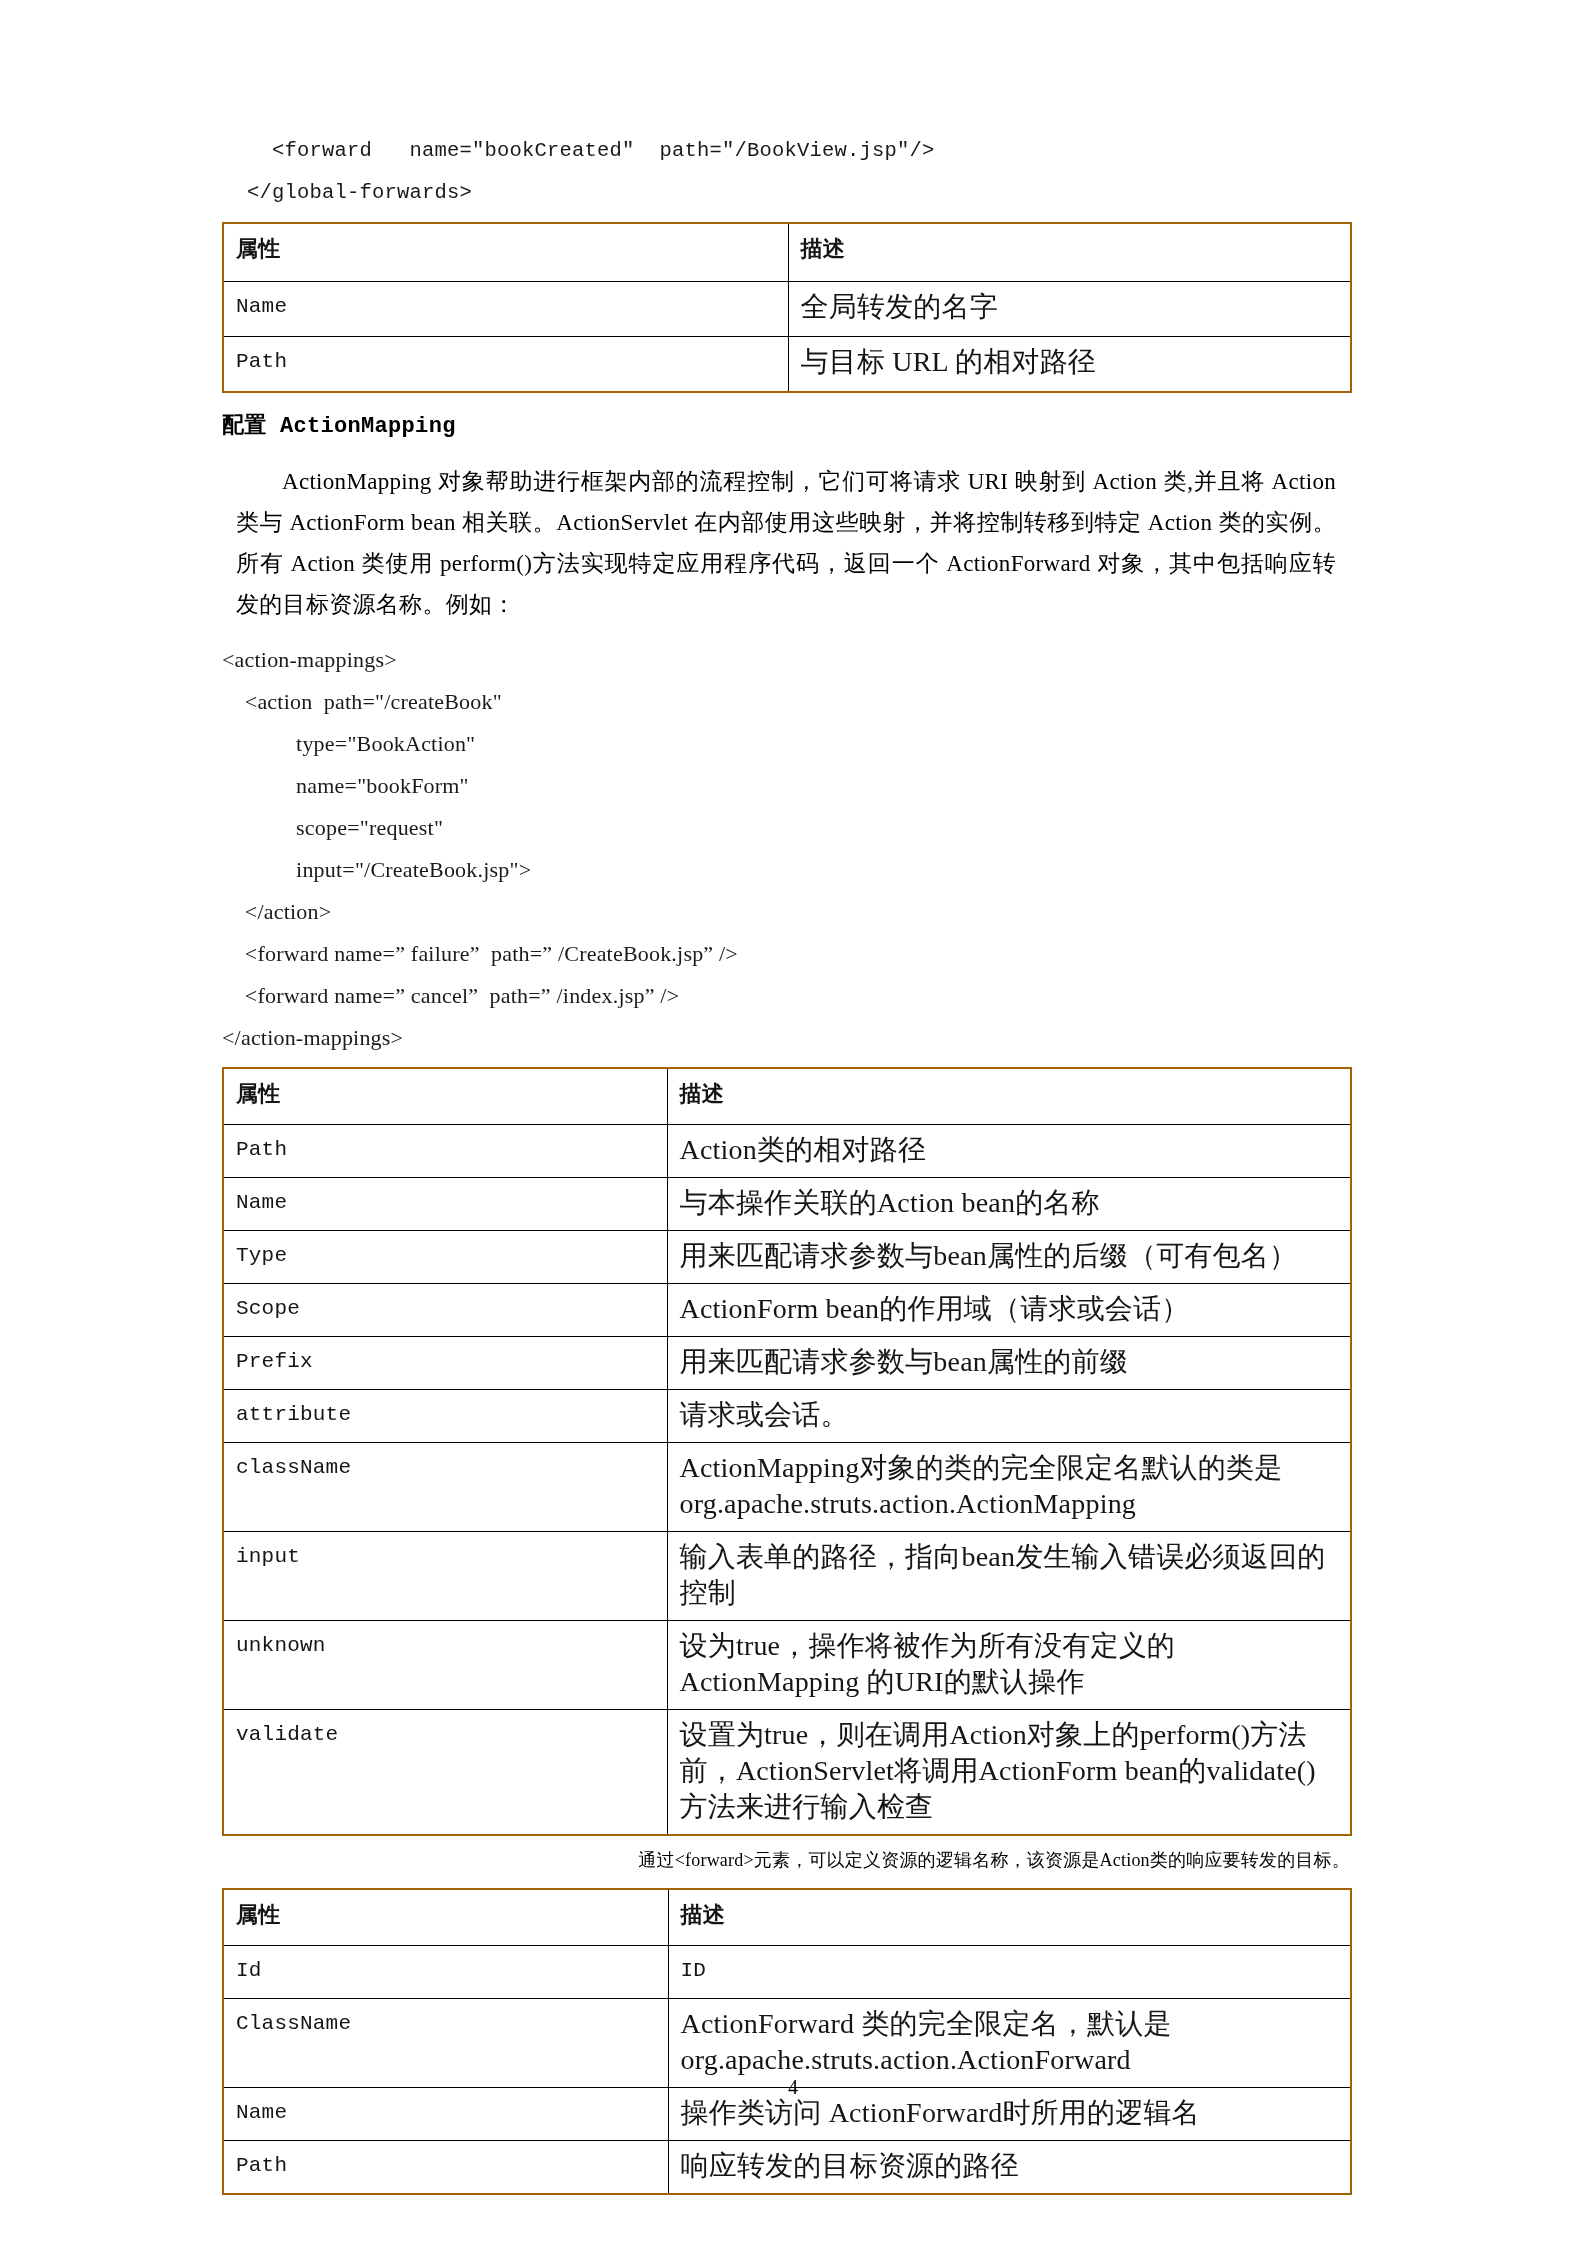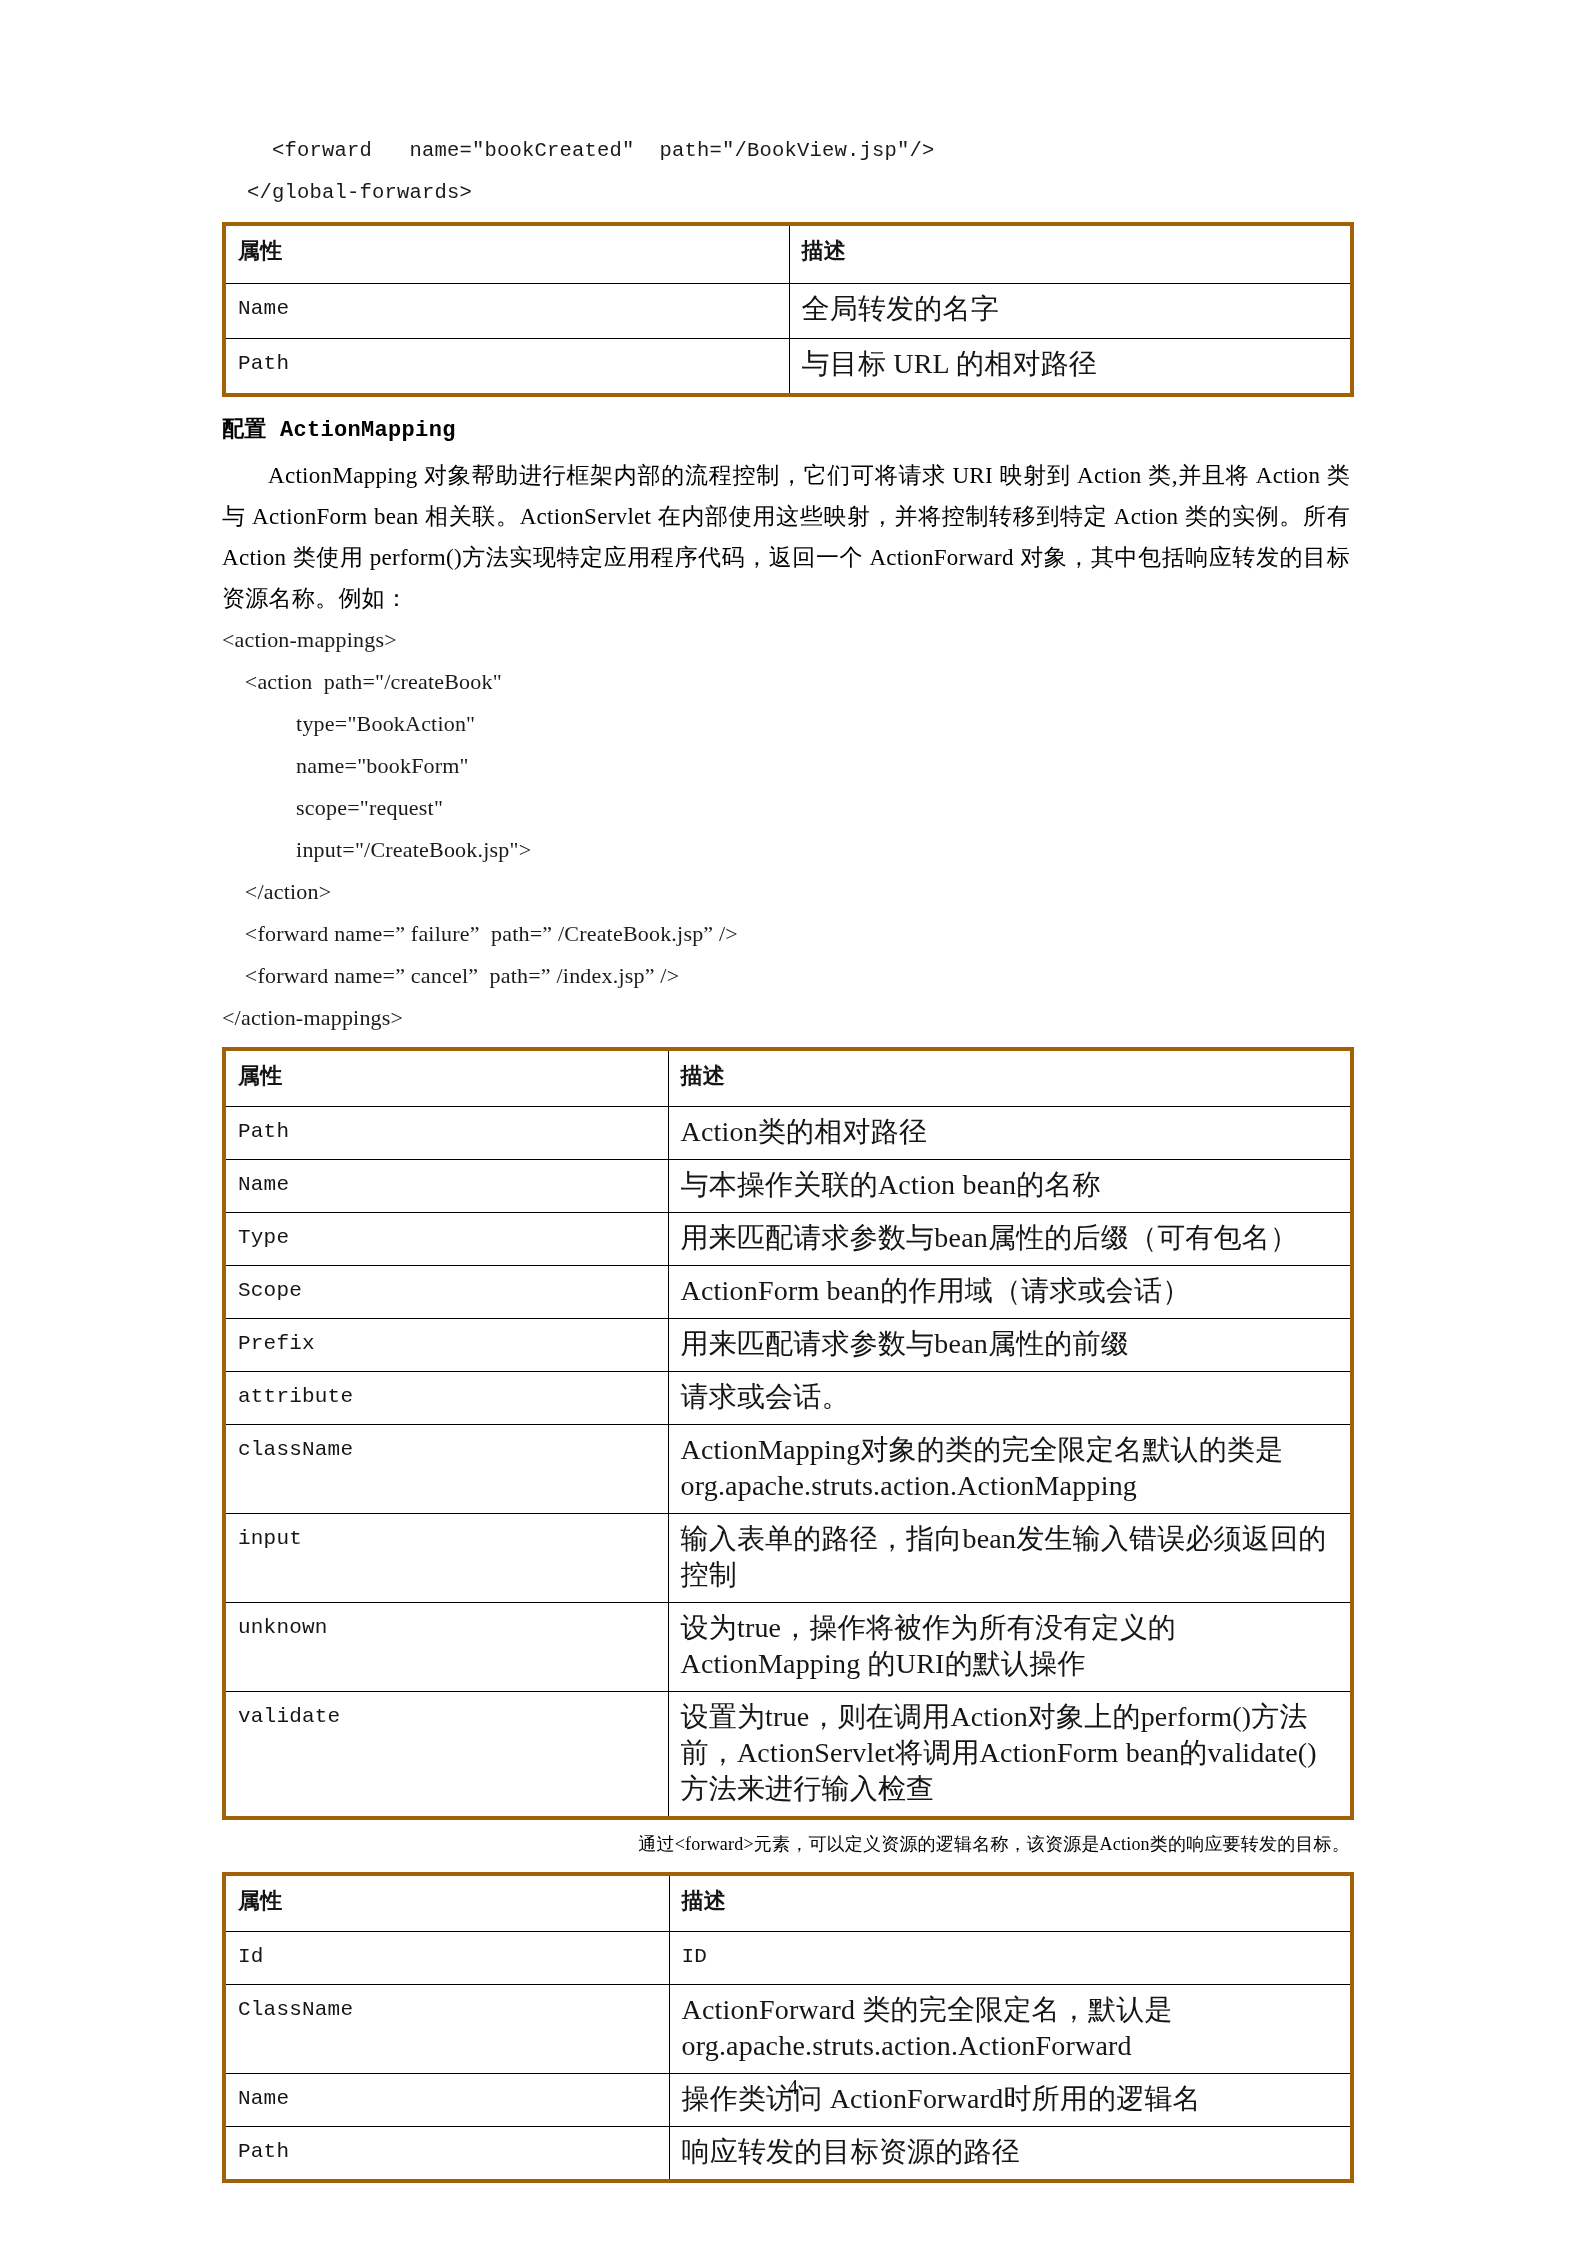--- a/index.html
+++ b/index.html
@@ -48,38 +48,38 @@
     margin-bottom: 4px;
     letter-spacing: 0.3px;
   }
   .para {
     font-family: "Liberation Serif", "DejaVu Serif", serif;
     font-size: 23px;
     line-height: 41px;
     text-align: justify;
     text-justify: inter-ideograph;
     text-indent: 2em;
-    margin: 0;
+    margin: 14px;
     letter-spacing: 0.3px;
   }
   .note-line {
     font-family: "Liberation Serif", "DejaVu Serif", serif;
     font-size: 18px;
     line-height: 40px;
     margin: 4px 0 6px 0;
     letter-spacing: 0.2px;
     text-align: right;
   }
 
   
   table.doc-table {
     border-collapse: collapse;
     table-layout: fixed;
     margin: 8px 0 0 0;
-    border: 4px solid #a16207;
+    border: 2px solid #a16207;
   }
   table.doc-table td, table.doc-table th {
     border: 1.5px solid #000;
     padding: 7px 12px 9px 12px;
     vertical-align: top;
     font-size: 21px;
     line-height: 36px;
     font-family: "Liberation Mono", "DejaVu Sans Mono", monospace;
     letter-spacing: 0.2px;
     color: #151515;

